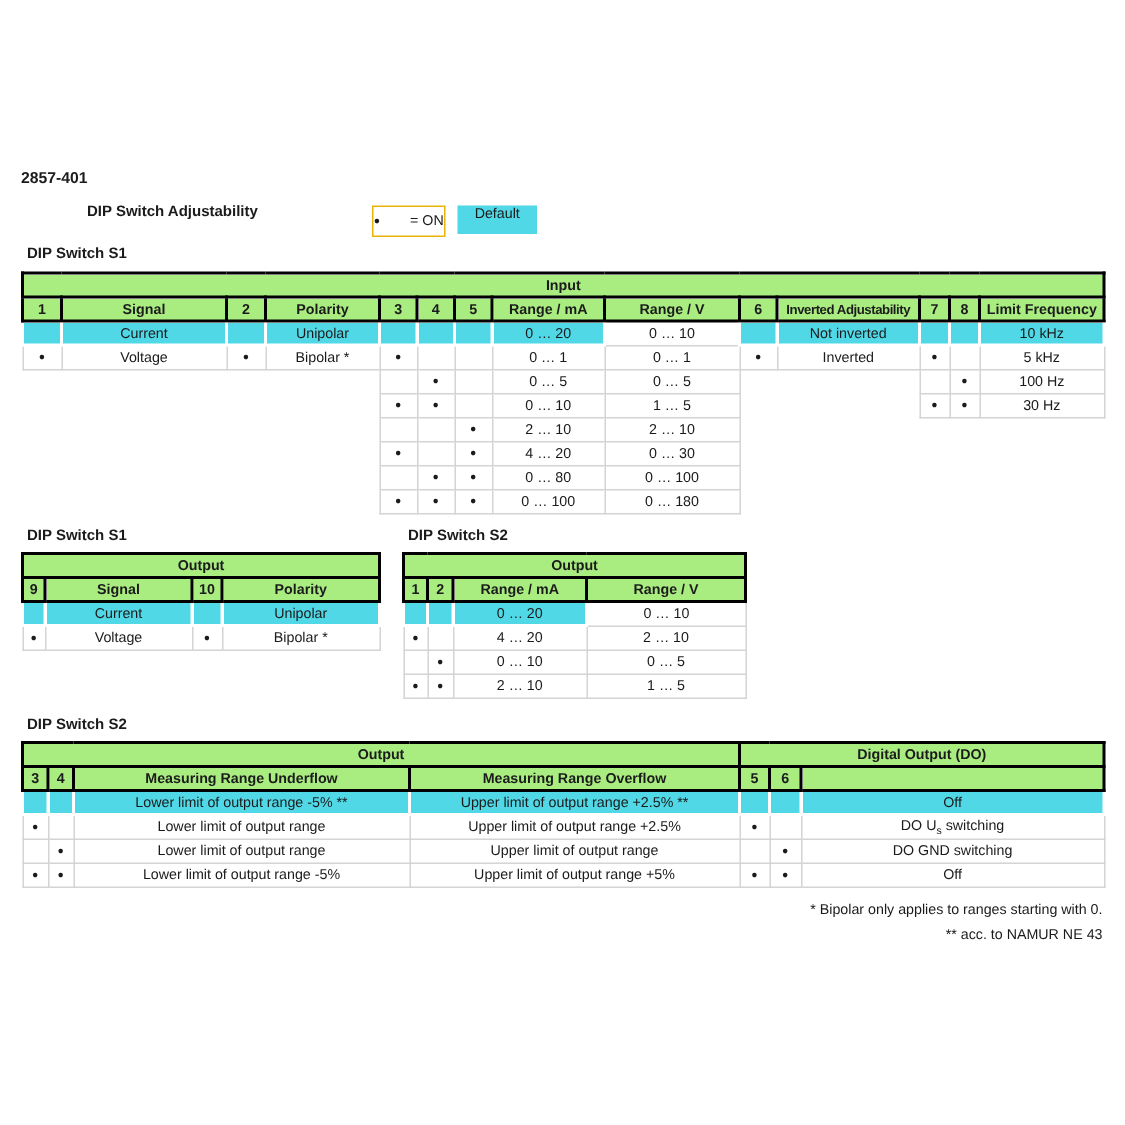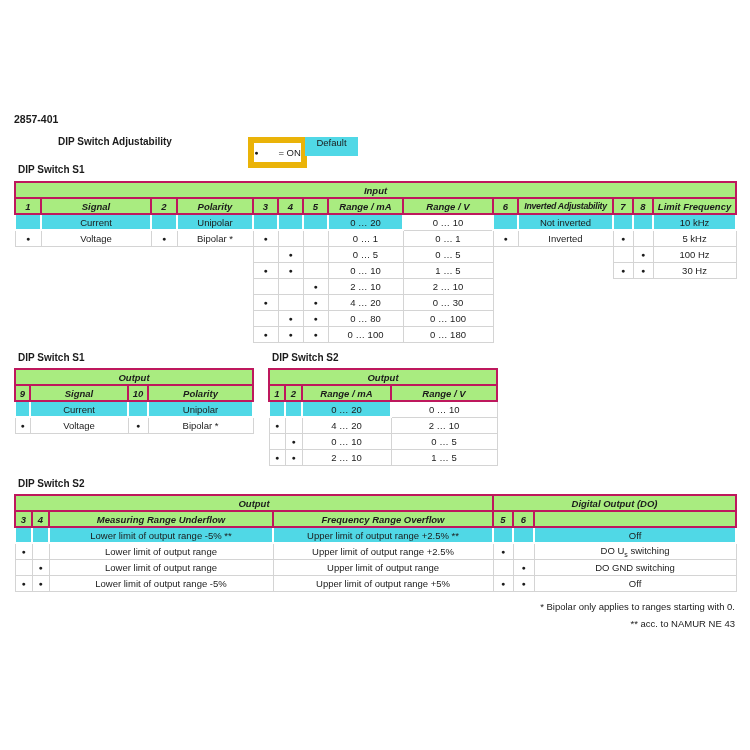--- a/index.html
+++ b/index.html
@@ -2,29 +2,29 @@
 <html style="--green: #a9ec80; --cyan: #50d8e6;"><head>
 <meta charset="utf-8">
 <style>
   html,body{margin:0;padding:0;background:#fff;}
   #page{position:relative;width:750px;height:750px;background:#fff;
         font-family:"Liberation Sans",sans-serif;color:#1b1b1b;}
   .abs{position:absolute;}
   .doc-code{font-size:10.5px;font-weight:700;}
   .doc-sub{font-size:10px;font-weight:700;}
   .sec-label{font-size:10px;font-weight:700;}
-  .legend-on{width:47px;height:19px;border:6px solid #eab308;display:flex;
+  .legend-on{width:47px;height:19px;border:1px solid #eab308;display:flex;
              align-items:center;justify-content:center;font-size:9.5px;gap:20px;}
   .legend-def{width:53px;height:19px;background:var(--cyan);display:flex;
               align-items:flex-start;justify-content:center;font-size:9.5px;}
   table{border-collapse:collapse;table-layout:fixed;}
   tr{height:16px;}
   td{padding:0;text-align:center;vertical-align:middle;font-size:9.5px;
      overflow:hidden;white-space:nowrap;}
-  td.g{background:var(--green);border:2px solid #be185d;font-weight:700;font-style:italic;}
+  td.g{background:var(--green);border:2px solid #000000;font-weight:700;}
   td.c{background:var(--cyan);border:2px solid #fff;}
   td.w{border:1px solid #d4d4d4;background:#fff;}
   td.v{border:none;background:#fff;}
   td.dt, .dt2{font-size:7px;}
   td.tight{font-size:8.8px;letter-spacing:-0.3px;}
   sub.sb{font-size:7px;}
   .footnotes{text-align:right;font-size:9.5px;line-height:17px;}
 </style>
 </head>
 <body>
@@ -266,21 +266,21 @@
     </colgroup>
     <tbody>
         <tr>
       <td class="g" colspan="4">Output</td>
       <td class="g" colspan="3">Digital Output (DO)</td>
     </tr>
     <tr>
       <td class="g">3</td>
       <td class="g">4</td>
       <td class="g">Measuring Range Underflow</td>
-      <td class="g">Frequency Range Overflow</td>
+      <td class="g">Measuring Range Overflow</td>
       <td class="g">5</td>
       <td class="g">6</td>
       <td class="g"></td>
     </tr>
     <tr>
       <td class="c dt"></td>
       <td class="c dt"></td>
       <td class="c">Lower limit of output range -5% **</td>
       <td class="c">Upper limit of output range +2.5% **</td>
       <td class="c dt"></td>

